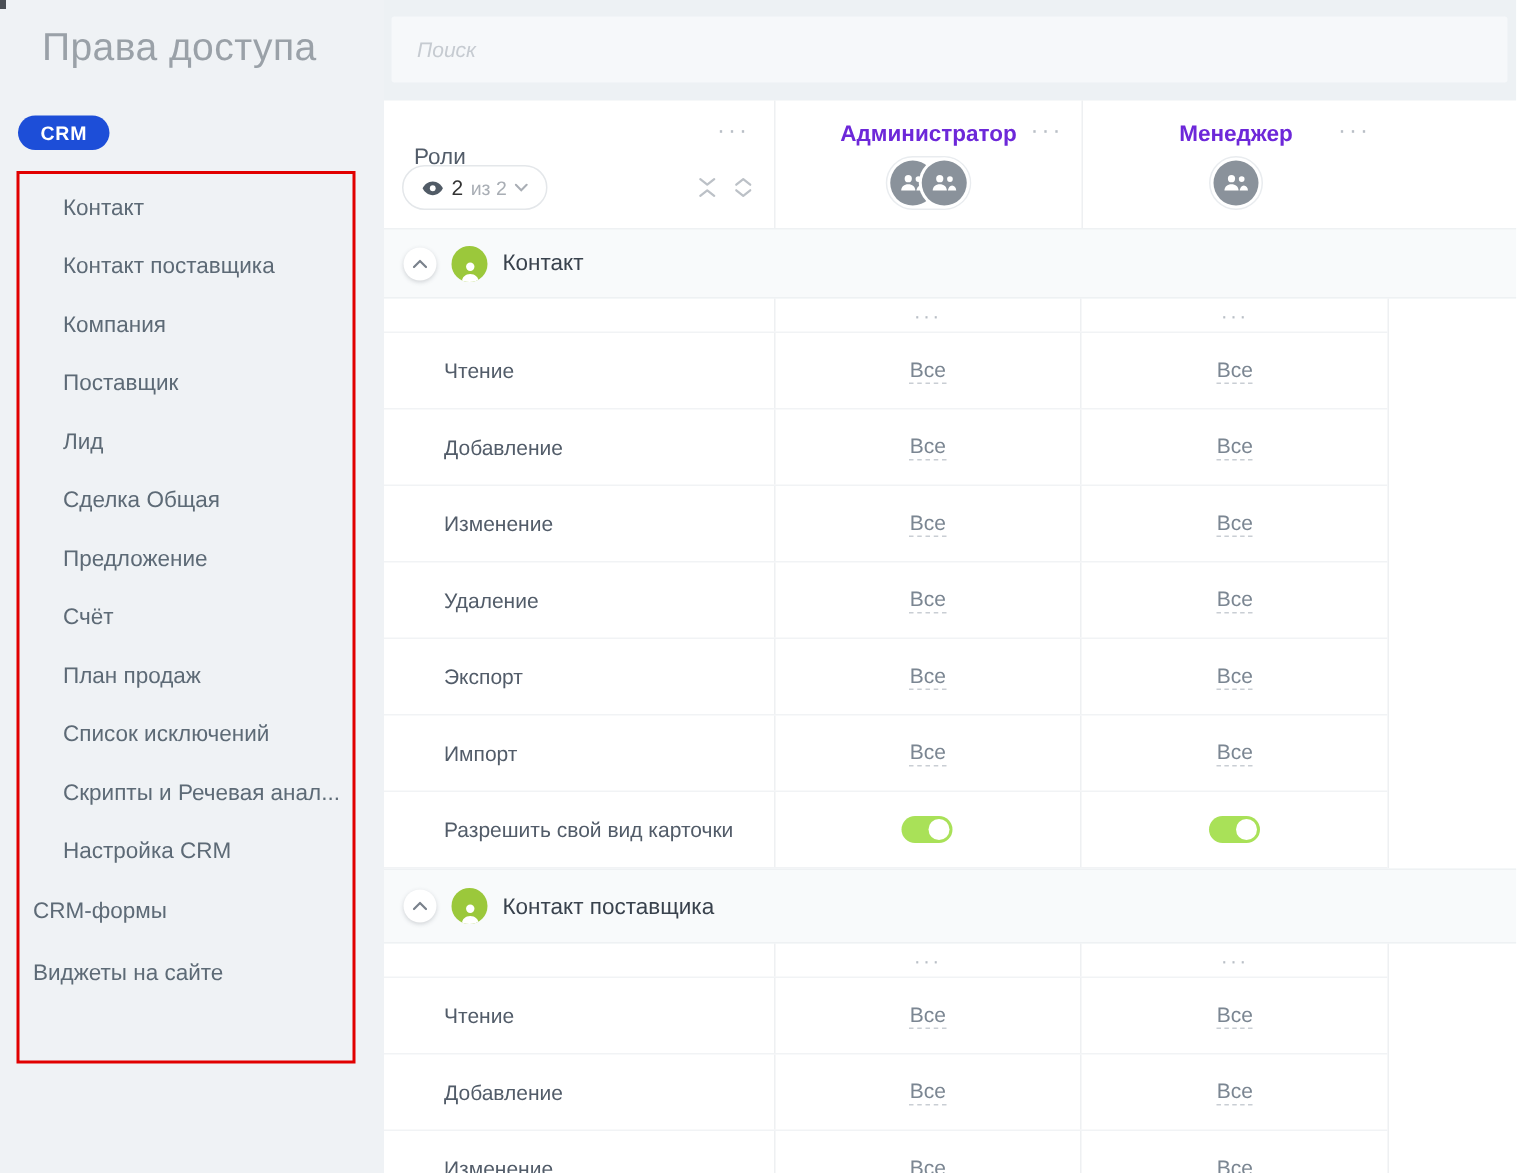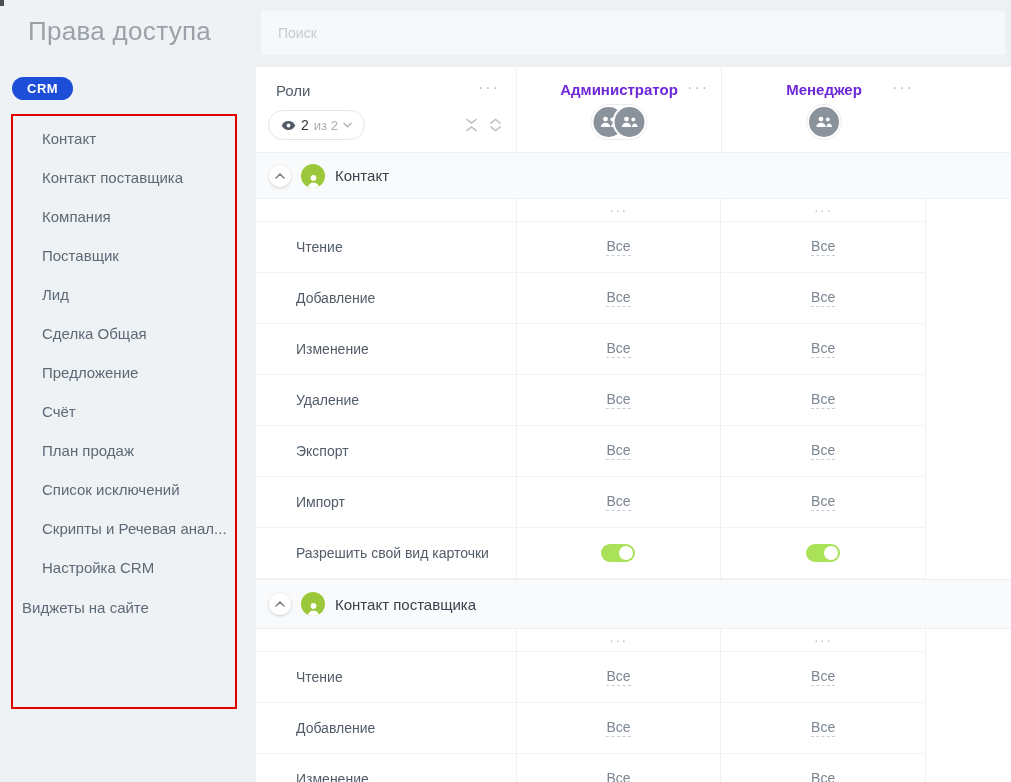--- a/index.html
+++ b/index.html
@@ -15,29 +15,29 @@
   .red-box { position:absolute; left:11px; top:114px; width:226px; height:595px;
              border:2px solid #e10000; padding-top:3px; }
   .nav-item { height:39px; display:flex; align-items:center; font-size:15px; color:#5d6a76;
               padding-left:29px; cursor:pointer; white-space:nowrap; }
   .nav-item.outer { padding-left:9px; height:41px; }
 
   
   .main { position:relative; flex:1; background:#fff; }
   .top-band { position:relative; height:67px; background:#edf1f4; }
   .search-input { position:absolute; left:5px; right:6px; top:11px; height:44px; background:#f6f8fa;
-                  border:none; outline:none; border-radius:2px; padding-left:17px; font-size:14px; color:#333; }
+                  border:none; outline:none; border-radius:2px; padding-left:17px; font-size:14px; color:#333;font-style:italic; }
   .search-input::placeholder { color:#c6cbd1; }
 
   .header-row { display:flex; height:85px; }
   .hcol { position:relative; }
   .hcol.roles { width:260px; }
   .hcol.role { width:205px; border-left:1px solid #eef0f2; }
   .hcol.filler { flex:1; }
-  .roles-label { position:absolute; left:20px; top:15px; font-size:15px; color:#525c69; }
+  .roles-label { position:absolute; left:20px; top:29px; font-size:15px; color:#525c69; }
   .dots { color:#b9bfc6; font-size:16px; letter-spacing:2px; line-height:10px; cursor:pointer; }
   .hcol.roles .dots { position:absolute; right:16px; top:16px; }
   .hcol.role .dots { position:absolute; right:12px; top:16px; }
   .filter-pill { position:absolute; left:12px; top:43px; height:30px; border:1px solid #e4e7ea;
                  border-radius:16px; background:#fff; display:flex; align-items:center; gap:5px;
                  padding:0 12px; cursor:pointer; }
   .f-count { color:#333; font-size:14px; }
   .f-of { color:#a9aeb5; font-size:13px; }
   .ce-icons { position:absolute; right:14px; top:50px; display:flex; gap:11px; }
   .ce-icons svg { cursor:pointer; }
@@ -111,20 +111,23 @@
       <div class="nav-item">
           <span>Список исключений</span>
         </div>
       <div class="nav-item">
           <span>Скрипты и Речевая анал...</span>
         </div>
       <div class="nav-item">
           <span>Настройка CRM</span>
         </div>
       <div class="nav-item outer">
+          <span>CRM-формы</span>
+        </div>
+      <div class="nav-item outer">
           <span>Виджеты на сайте</span>
         </div>
     </div>
   </aside>
 
   <main class="main">
 
     <div class="top-band">
       <input class="search-input" type="text" placeholder="Поиск" style="">
     </div>

